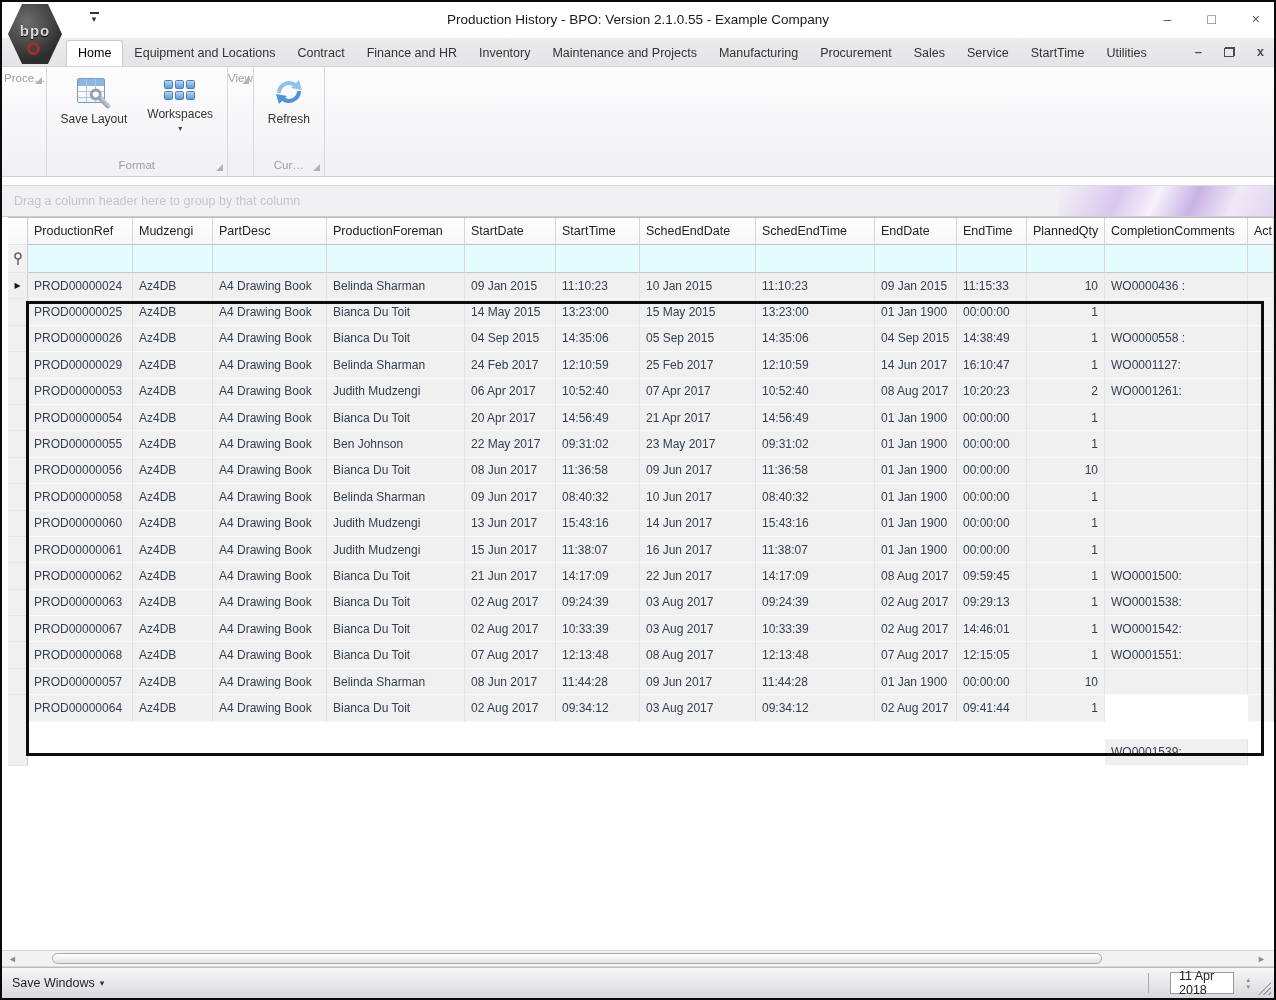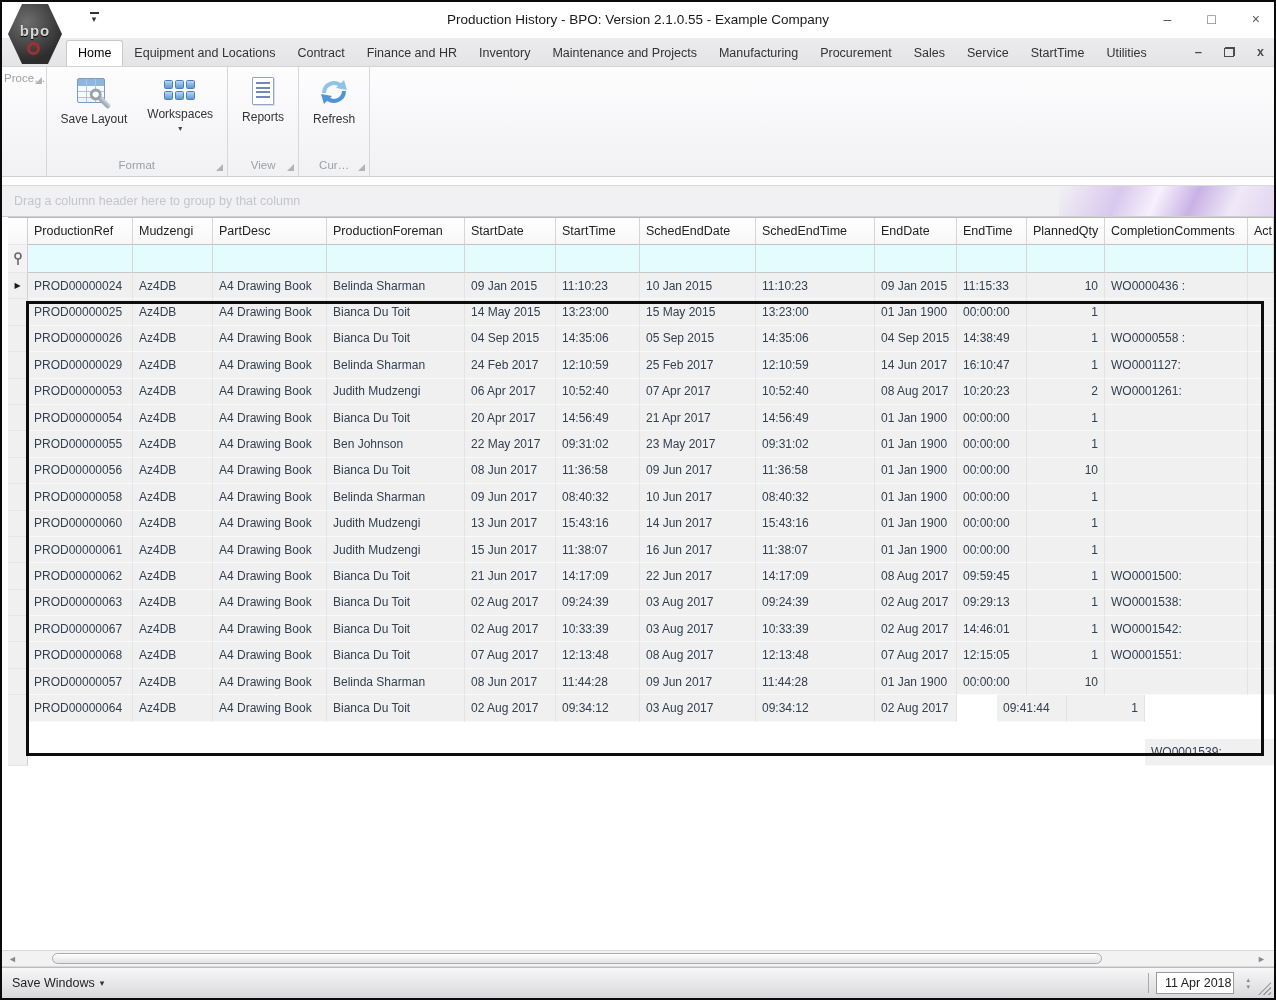--- a/index.html
+++ b/index.html
@@ -125,21 +125,21 @@
   .hscroll .arr.right { right:8px; }
   .hscroll .thumb { position:absolute; left:50px; top:2px; width:1050px; height:11px;
     background:linear-gradient(#ffffff,#e2e2e5); border:1px solid #ababaf; border-radius:6px; }
   
   .statusbar { height:31px; flex:none; background:linear-gradient(#f7f7f8,#d9d9dd);
     border-top:1px solid #bcbcc0; display:flex; align-items:center; position:relative; }
   .openwin { margin-left:10px; font-size:12.5px; color:#1f1f1f; display:flex;
     align-items:center; gap:5px; }
   .openwin .caret { font-size:9px; color:#333; }
   .sb-sep { position:absolute; right:125px; top:5px; bottom:5px; width:1px; background:#aaaaae; }
-  .datebox { position:absolute; right:40px; top:4px; width:78px; height:22px; background:#fff;
+  .datebox { position:absolute; right:40px; top:4px; width:64px; height:22px; background:#fff;
     border:1px solid #9a9aa0; display:flex; align-items:center; padding-left:8px;
     font-size:12.5px; color:#222; }
   .spin { position:absolute; right:24px; top:4px; height:22px; display:flex;
     flex-direction:column; justify-content:center; gap:1px; color:#8a8a8e;
     font-size:7px; line-height:6px; }
   .grip { position:absolute; right:3px; bottom:3px; width:13px; height:13px;
     background:repeating-linear-gradient(135deg, transparent 0 2px, #9a9aa0 2px 3.5px);
     clip-path:polygon(100% 0,100% 100%,0 100%); }
 </style>
 </head>
@@ -213,28 +213,20 @@
           <span class="rbtn-label">Workspaces</span>
           <span class="rbtn-caret">▾</span>
         </div>
       </div>
       <div class="rgroup-footer">
         <span>Format</span>
         <span class="launcher"></span>
       </div>
     </div>
     <div class="rgroup">
-      <div class="rgroup-buttons">
-        <div class="rbtn">
-          <span class="icon-reports">
-              <i></i>
-            </span>
-          <span class="rbtn-label">Reports</span>
-        </div>
-      </div>
       <div class="rgroup-footer">
         <span>View</span>
         <span class="launcher"></span>
       </div>
     </div>
     <div class="rgroup">
       <div class="rgroup-buttons">
         <div class="rbtn">
           <svg class="icon-refresh" viewBox="0 0 34 30">
             <path d="M7 16 a10 10 0 0 1 17-7" fill="none" stroke="#8ec4ea" stroke-width="4"></path>
@@ -560,21 +552,21 @@
           <div class="ind"></div>
           <div class="cell" style="width: 105px; flex: 0 0 auto;">PROD00000064</div>
           <div class="cell" style="width: 80px; flex: 0 0 auto;">Az4DB</div>
           <div class="cell" style="width: 114px; flex: 0 0 auto;">A4 Drawing Book</div>
           <div class="cell" style="width: 138px; flex: 0 0 auto;">Bianca Du Toit</div>
           <div class="cell" style="width: 91px; flex: 0 0 auto;">02 Aug 2017</div>
           <div class="cell" style="width: 84px; flex: 0 0 auto;">09:34:12</div>
           <div class="cell" style="width: 116px; flex: 0 0 auto;">03 Aug 2017</div>
           <div class="cell" style="width: 119px; flex: 0 0 auto;">09:34:12</div>
           <div class="cell" style="width: 82px; flex: 0 0 auto;">02 Aug 2017</div>
-          <div class="cell" style="width: 70px; flex: 0 0 auto; margin-left: 40px;">09:41:44</div>
+          <div class="cell" style="width: 70px; flex: 0 0 auto;">09:41:44</div>
           <div class="cell right" style="width: 78px; flex: 0 0 auto;">1</div>
           <div class="cell" style="width: 143px; flex: 0 0 auto; margin-top: 44px;">WO0001539:</div>
           <div class="cell" style="width: 26px; flex: 0 0 auto;"></div>
         </div>
       </div>
     <div class="hl-box"></div>
   </div>
 
   <div class="filler"></div>
 

